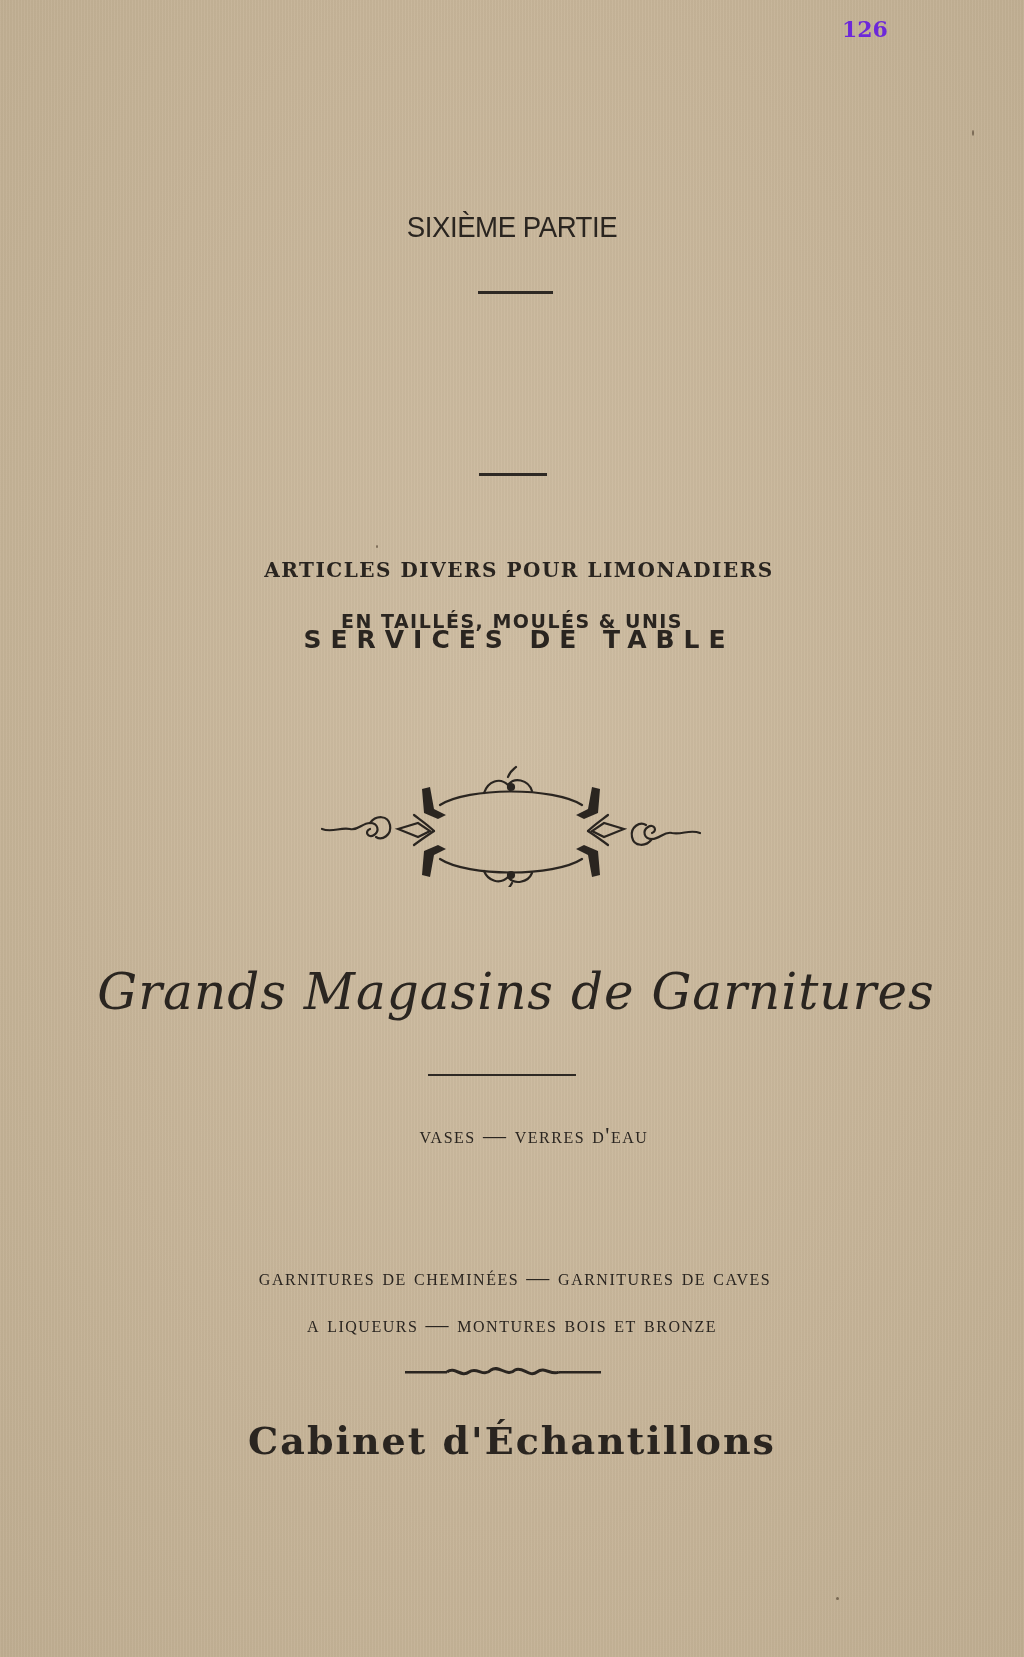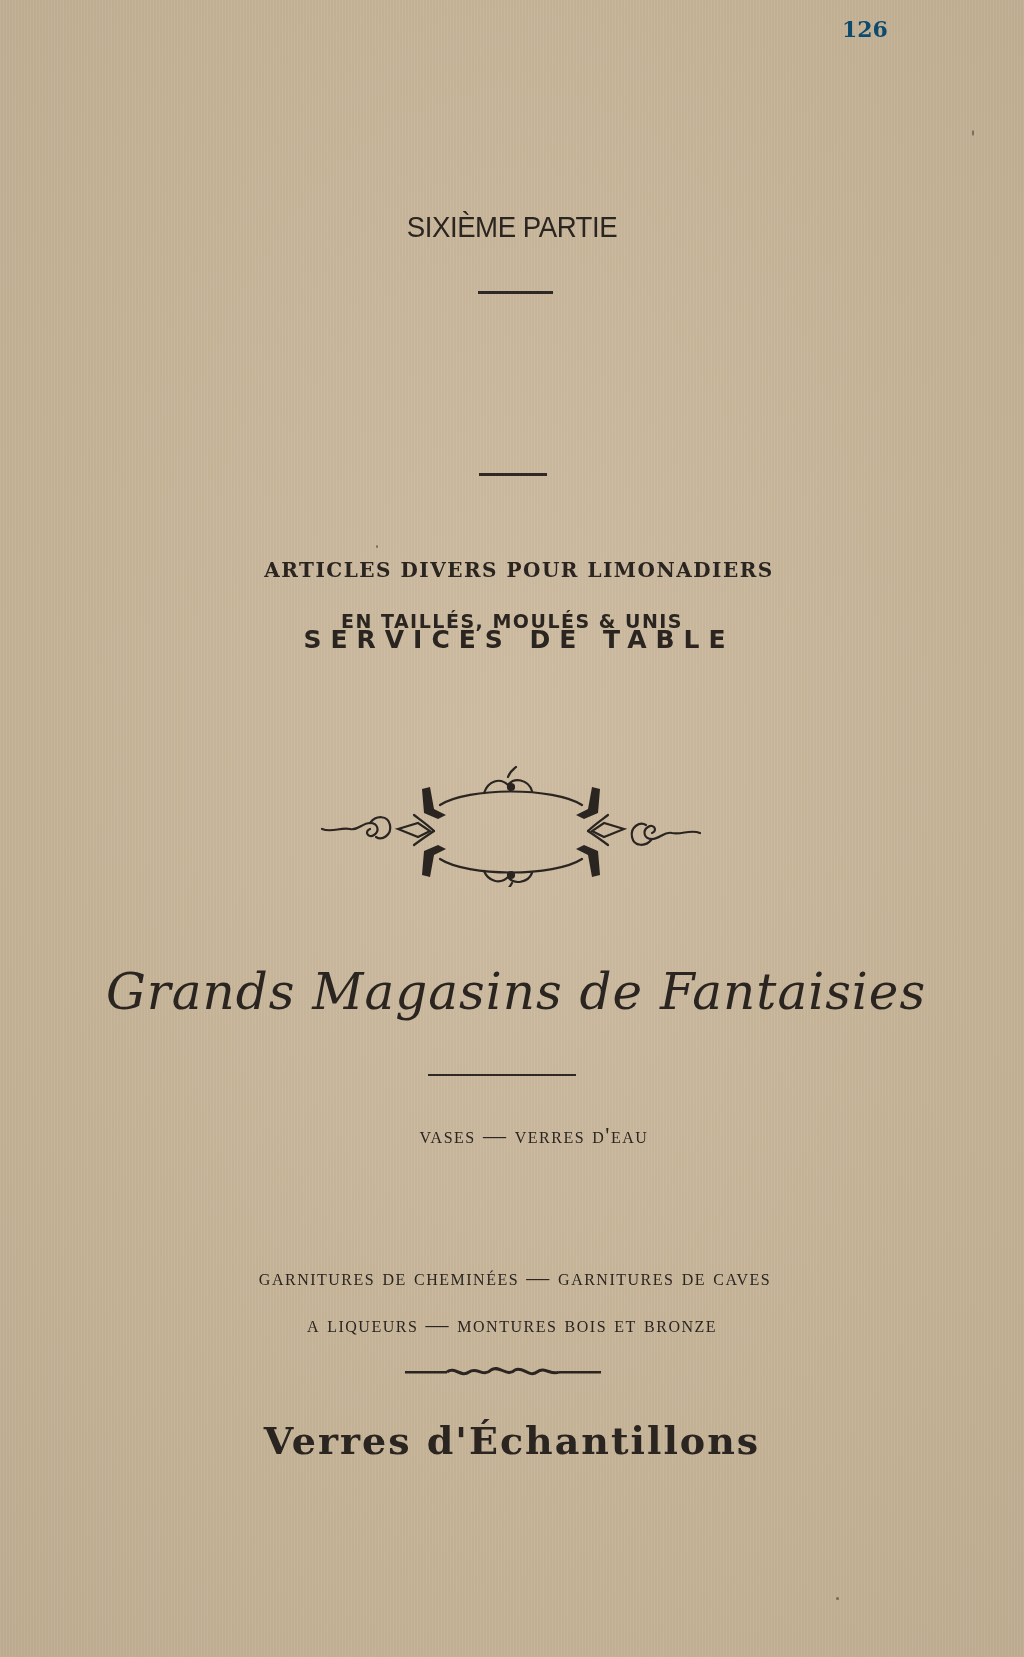--- a/index.html
+++ b/index.html
@@ -8,21 +8,21 @@
       background: #c9b79c;
       background-image:
         repeating-linear-gradient(90deg, rgba(255,255,255,0.035) 0 1px, rgba(0,0,0,0.02) 1px 3px),
         radial-gradient(ellipse at 50% 45%, #cfbea3 0%, #c6b498 60%, #bfad91 100%);
       color: #2a2520;
       font-family: "Liberation Serif", serif;
       position: relative;
     }
     .page { position: absolute; inset: 0; }
     .abs { position: absolute; left: 0; right: 0; text-align: center; white-space: nowrap; }
-    .page-num { position: absolute; left: 842px; top: 16px; font-family: "DejaVu Serif", serif; font-weight: bold; font-size: 22px; color: #0c4a6e; }
+    .page-num { position: absolute; left: 842px; top: 16px; font-family: "DejaVu Serif", serif; font-weight: bold; font-size: 22px; color: #6d28d9; }
     .part { top: 210px; font-family: "Liberation Sans", sans-serif; font-size: 30px; letter-spacing: -0.5px; transform: scaleX(0.92); }
     .rule { position: absolute; height: 3px; background: #2e2924; }
     .title { top: 365px; font-family: "Liberation Sans", sans-serif; font-size: 58px; font-weight: normal; letter-spacing: 1px; -webkit-text-stroke: 0.6px #2a2520; }
     .articles { top: 558px; font-family: "DejaVu Serif", serif; font-weight: bold; font-size: 20px; letter-spacing: 1.5px; left: 14px; }
     .taille { top: 610px; font-family: "DejaVu Sans", sans-serif; font-weight: bold; font-size: 19px; letter-spacing: 1.5px; }
     .services { top: 625px; font-family: "DejaVu Sans", sans-serif; font-weight: bold; font-size: 25px; letter-spacing: 9px; left: 14px; }
     .ornament { position: absolute; left: 318px; top: 757px; width: 386px; height: 130px; }
     .grands { top: 963px; font-family: "DejaVu Serif", serif; font-size: 50px; font-style: italic; letter-spacing: 1px; left: 8px; }
     .items-line { font-family: "Liberation Serif", serif; font-size: 23px; letter-spacing: 1.5px; font-variant: small-caps; text-transform: lowercase; }
     .l1 { top: 1123px; margin-left: 44px; }
@@ -79,31 +79,31 @@
     </g>
     <g fill="#2a2520">
 
       <path d="M104 32 L112 30 L116 52 L128 58 L120 62 L106 56 Z"></path>
       <path d="M104 118 L112 120 L116 98 L128 92 L120 88 L106 94 Z"></path>
       <path d="M282 32 L274 30 L270 52 L258 58 L266 62 L280 56 Z"></path>
       <path d="M282 118 L274 120 L270 98 L258 92 L266 88 L280 94 Z"></path>
     </g>
   </svg>
 
-  <div class="abs grands">Grands Magasins de Fantaisies</div>
+  <div class="abs grands">Grands Magasins de Garnitures</div>
   <div class="rule" style="left:428px; top:1074px; width:148px; height:2px;"></div>
 
   <div class="abs items-line l1">Vases — Verres d'eau</div>
   <div class="abs items-line l5">a liqueurs — Montures bois et bronze</div>
   <div class="abs items-line l4">Garnitures de Cheminées — Garnitures de Caves</div>
 
   <svg class="divider-orn" viewBox="0 0 196 16">
     <rect x="0" y="7" width="42" height="2.5" fill="#2a2520"></rect>
     <rect x="154" y="7" width="42" height="2.5" fill="#2a2520"></rect>
     <path d="M42 8 C50 2, 56 14, 64 8 C72 2, 78 14, 86 6 C94 0, 102 14, 110 6 C118 2, 124 14, 132 8 C140 2, 146 12, 154 8" fill="none" stroke="#2a2520" stroke-width="3"></path>
   </svg>
 
-  <div class="abs cabinet">Verres d'Échantillons</div>
+  <div class="abs cabinet">Cabinet d'Échantillons</div>
 
   <div class="speck" style="left:836px; top:1597px;"></div>
   <div class="speck" style="left:972px; top:130px; width:2px; height:6px;"></div>
   <div class="speck" style="left:376px; top:545px; width:2px; height:3px;"></div>
 </div>
 
 </body></html>

